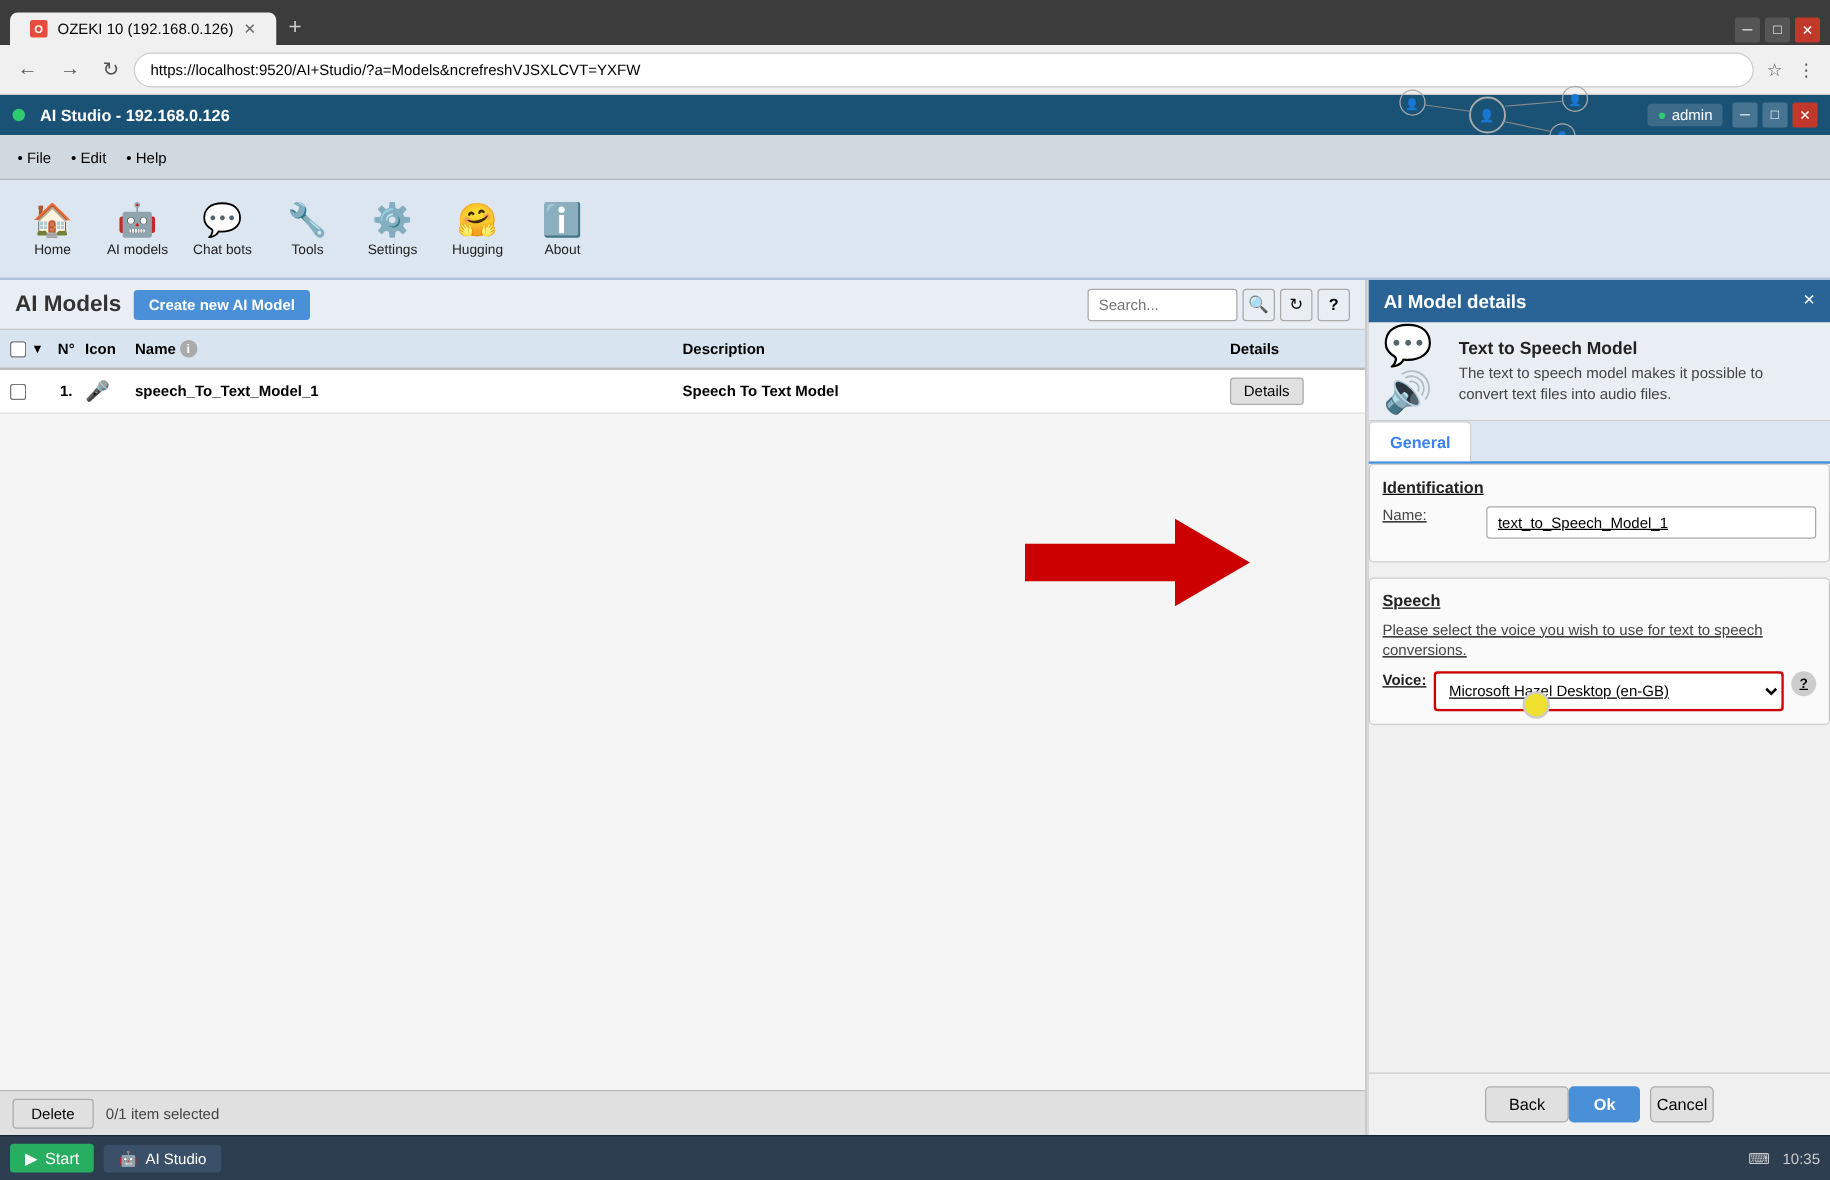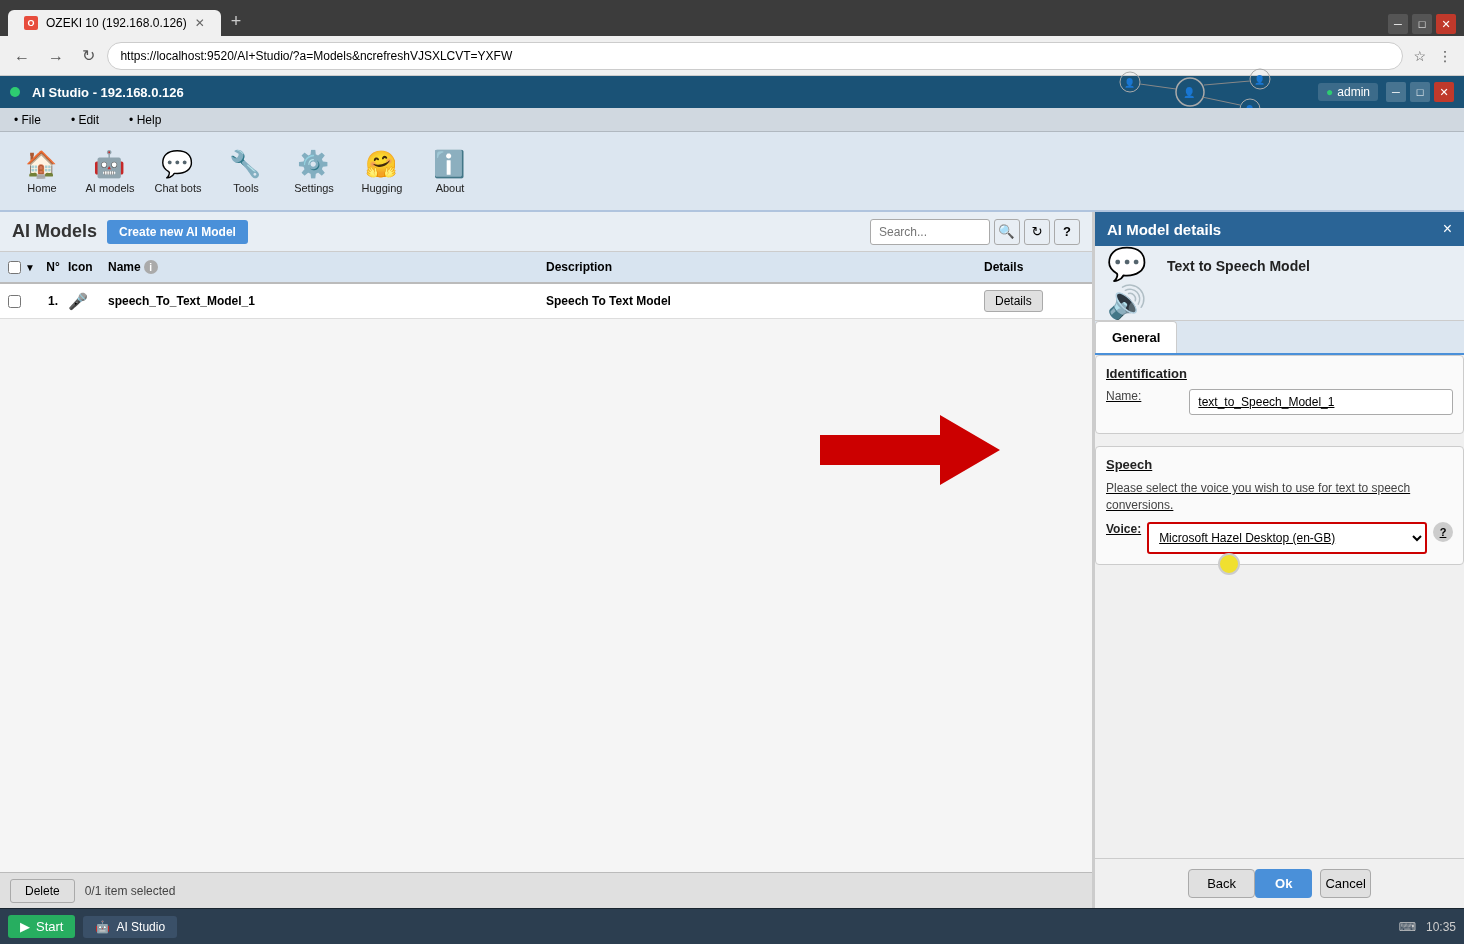--- a/index.html
+++ b/index.html
@@ -21,21 +21,21 @@
     .app-window { flex: 1; display: flex; flex-direction: column; background: #e8e8e8; }
     .app-titlebar { background: #1a5276; height: 32px; display: flex; align-items: center; padding: 0 10px; color: #fff; gap: 8px; }
     .app-title-text { flex: 1; font-size: 13px; font-weight: bold; }
     .title-dot { width: 10px; height: 10px; background: #2ecc71; border-radius: 50%; display: inline-block; margin-right: 4px; }
     .title-btns { display: flex; gap: 4px; }
     .title-btn { width: 20px; height: 20px; background: rgba(255,255,255,0.2); border: none; color: #fff; cursor: pointer; font-size: 11px; display: flex; align-items: center; justify-content: center; border-radius: 2px; }
     .admin-badge { background: rgba(255,255,255,0.15); padding: 2px 8px; border-radius: 3px; font-size: 12px; display: flex; align-items: center; gap: 4px; }
     .admin-green { color: #2ecc71; }
 
     
-    .menu-bar { background: #d0d8e0; height: 24px; display: flex; align-items: center; padding: 0 6px; gap: 14px; border-bottom: 1px solid #b0b8c0; }
+    .menu-bar { background: #d0d8e0; height: 36px; display: flex; align-items: center; padding: 0 6px; gap: 0; border-bottom: 1px solid #b0b8c0; }
     .menu-item { padding: 2px 8px; font-size: 12px; cursor: pointer; border-radius: 3px; }
 
     
     .app-toolbar { background: #dce6f0; height: 80px; display: flex; align-items: center; padding: 0 10px; gap: 4px; border-bottom: 2px solid #b0c4de; }
     .toolbar-btn { display: flex; flex-direction: column; align-items: center; justify-content: center; width: 64px; height: 68px; background: none; border: none; cursor: pointer; border-radius: 4px; gap: 2px; font-size: 11px; color: #222; padding: 4px; }
     .toolbar-btn-icon { font-size: 26px; }
     .toolbar-btn-label { font-size: 11px; text-align: center; }
 
     
     .main-area { display: flex; flex: 1; overflow: hidden; }
@@ -76,21 +76,21 @@
 
     .details-info { padding: 12px; display: flex; gap: 10px; background: #e8eef4; border-bottom: 1px solid #ccc; }
     .model-icon-area { width: 50px; height: 50px; display: flex; align-items: center; justify-content: center; }
     .model-desc-area { flex: 1; }
     .model-name-bold { font-weight: bold; font-size: 14px; color: #222; }
     .model-desc-text { font-size: 12px; color: #444; margin-top: 4px; line-height: 1.4; }
 
     
     .details-tabs { display: flex; background: #dce6f0; border-bottom: 2px solid #4a90d9; }
     .details-tab { padding: 8px 16px; cursor: pointer; font-size: 13px; border-radius: 4px 4px 0 0; }
-    .details-tab.active { background: #fff; border: 1px solid #ccc; border-bottom: none; font-weight: bold; color: #000000; }
+    .details-tab.active { background: #fff; border: 1px solid #ccc; border-bottom: none; font-weight: bold; color: #3b82f6; }
 
     
     .details-body { padding: 0; flex: 1; overflow-y: auto; text-decoration: underline; }
     .section-box { border: 1px solid #ccc; border-radius: 4px; padding: 10px; margin-bottom: 12px; background: #fafafa; }
     .section-title { font-weight: bold; font-size: 13px; margin-bottom: 8px; color: #222; }
     .field-row { display: flex; gap: 8px; margin-bottom: 8px; }
     .field-label { font-size: 12px; color: #444; white-space: nowrap; }
     .field-input { flex: 1; height: 26px; border: 1px solid #aaa; border-radius: 3px; padding: 0 8px; font-size: 12px; background: #fff; margin-left: 40px; }
     .speech-desc { font-size: 12px; color: #444; margin-bottom: 8px; line-height: 1.4; }
     .voice-row { display: flex; align-items: flex-start; gap: 6px; }
@@ -284,20 +284,21 @@
           <span class="details-title">AI Model details</span>
           <button class="details-close">×</button>
         </div>
 
         <div class="details-info">
           <div class="model-icon-area">
             <span style="font-size:32px;">💬🔊</span>
           </div>
           <div class="model-desc-area">
             <div class="model-name-bold">Text to Speech Model</div>
+            <div class="model-desc-text">The text to speech model makes it possible to convert text files into audio files.</div>
           </div>
         </div>
 
         <div class="details-tabs">
           <div class="details-tab active">General</div>
         </div>
 
         <div class="details-body">
 
           <div class="section-box">

